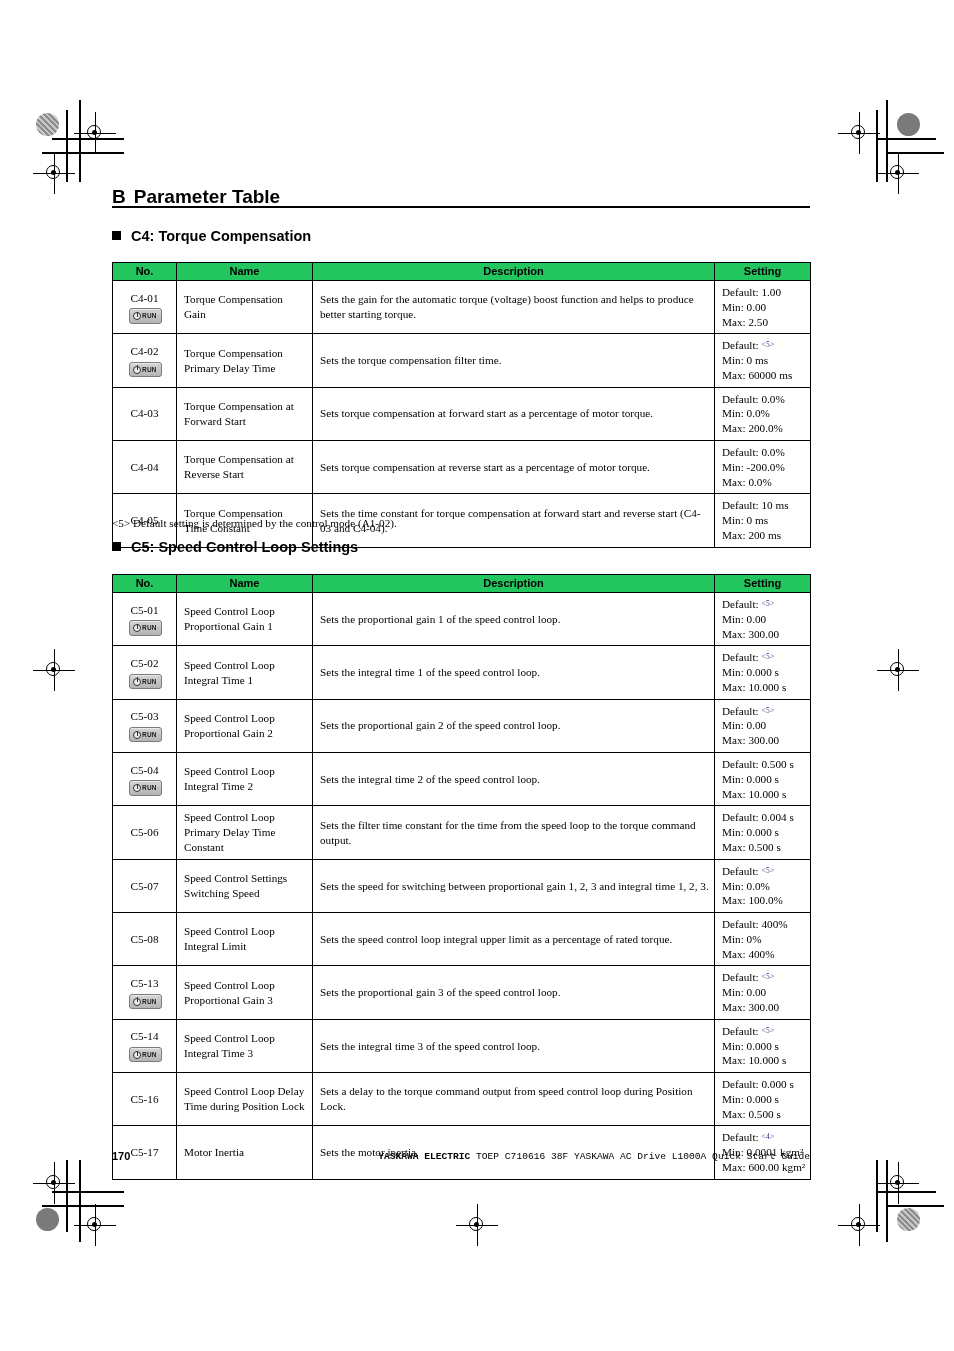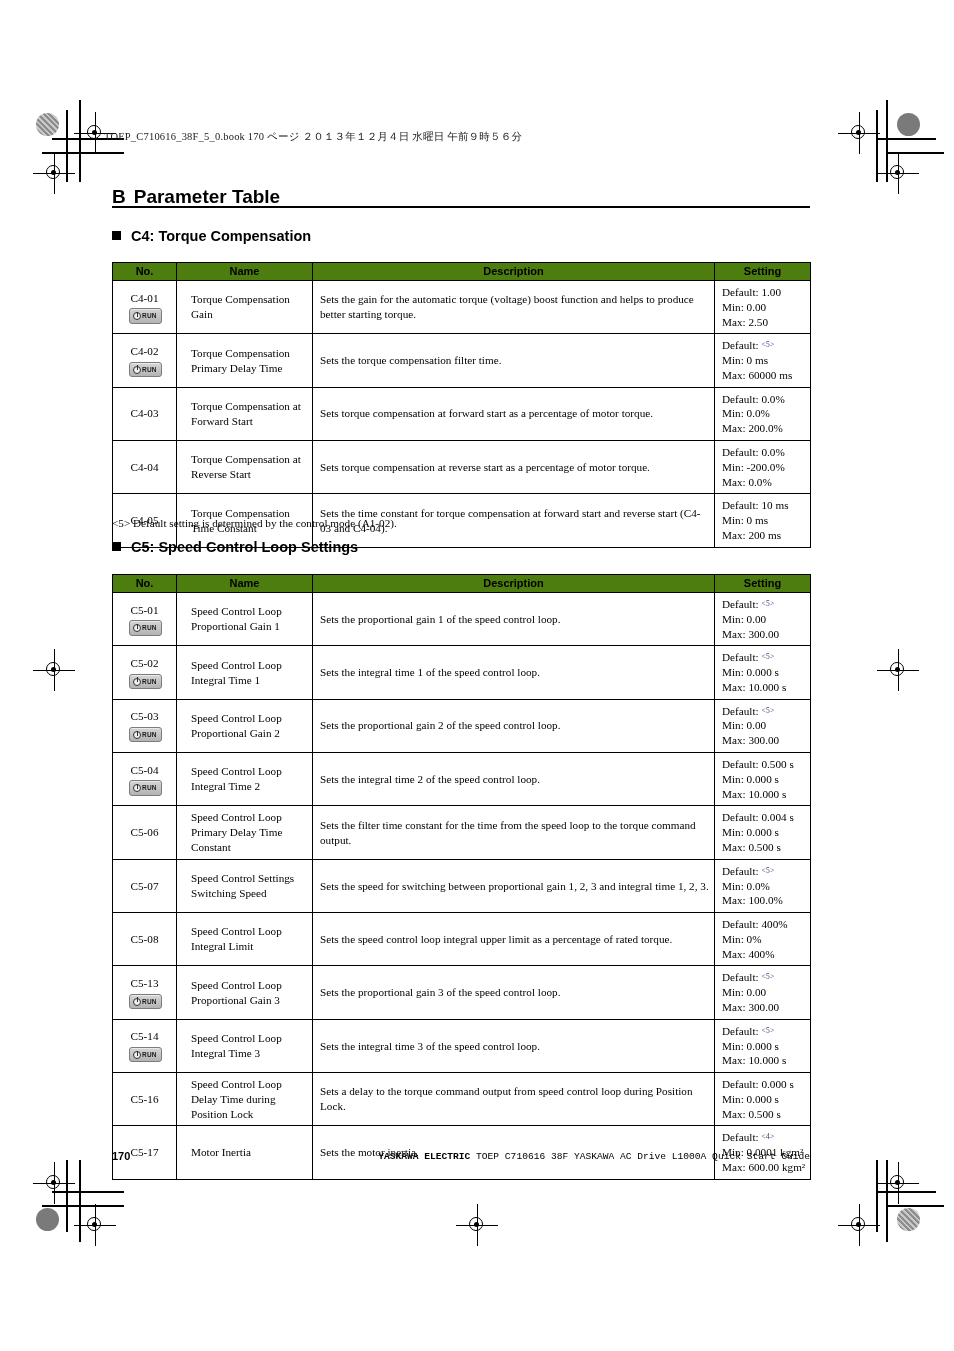--- a/index.html
+++ b/index.html
@@ -122,42 +122,42 @@
   
   table.param {
     position: absolute;
     border-collapse: collapse;
     table-layout: fixed;
     font-family: "Liberation Serif", serif;
     font-size: 11.2px;
     color: #000;
   }
   table.param th {
-    background: #4d7c0f;
+    background: #22c55e;
     border: 1px solid #000;
     font-family: "Liberation Sans", sans-serif;
     font-weight: bold;
     font-size: 11px;
     text-align: center;
     padding: 2px 2px;
     height: 13px;
     line-height: 13px;
   }
   table.param td {
     border: 1px solid #000;
     vertical-align: middle;
     padding: 4px 5px;
     line-height: 1.32;
   }
   table.param td.c-no {
     text-align: center;
     white-space: nowrap;
     padding: 3px 16px;
   }
-  table.param td.c-name  { padding-left: 14px; }
+  table.param td.c-name  { padding-left: 7px; }
   table.param td.c-desc  { padding-left: 7px; }
   table.param td.c-set   { padding-left: 7px; white-space: nowrap; }
 
   .no-code { display: block; }
 
   
   .run-badge {
     display: inline-block;
     margin-top: 3px;
     padding: 1px 4px 1px 3px;
@@ -323,21 +323,20 @@
       <div class="ring"></div>
       <div class="dot"></div>
   </div>
   <div class="reg small" style="left:885px; top:657px;">
     <div class="h"></div>
       <div class="v"></div>
       <div class="ring"></div>
       <div class="dot"></div>
   </div>
 
-  <div class="slug">TOEP_C710616_38F_5_0.book   170 ページ   ２０１３年１２月４日   水曜日   午前９時５６分</div>
 
   <div class="running-head">
     <span class="rh-letter">B</span><span>Parameter Table</span>
   </div>
   <div class="rule-head"></div>
 
   <div class="sec-head" style="left:112px; top:228px;">
     <span class="bullet"></span><span>C4: Torque Compensation</span>
   </div>
 

